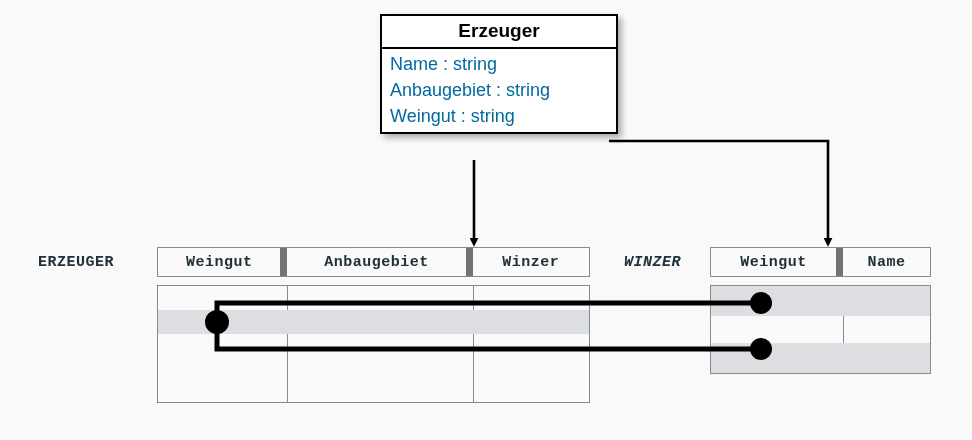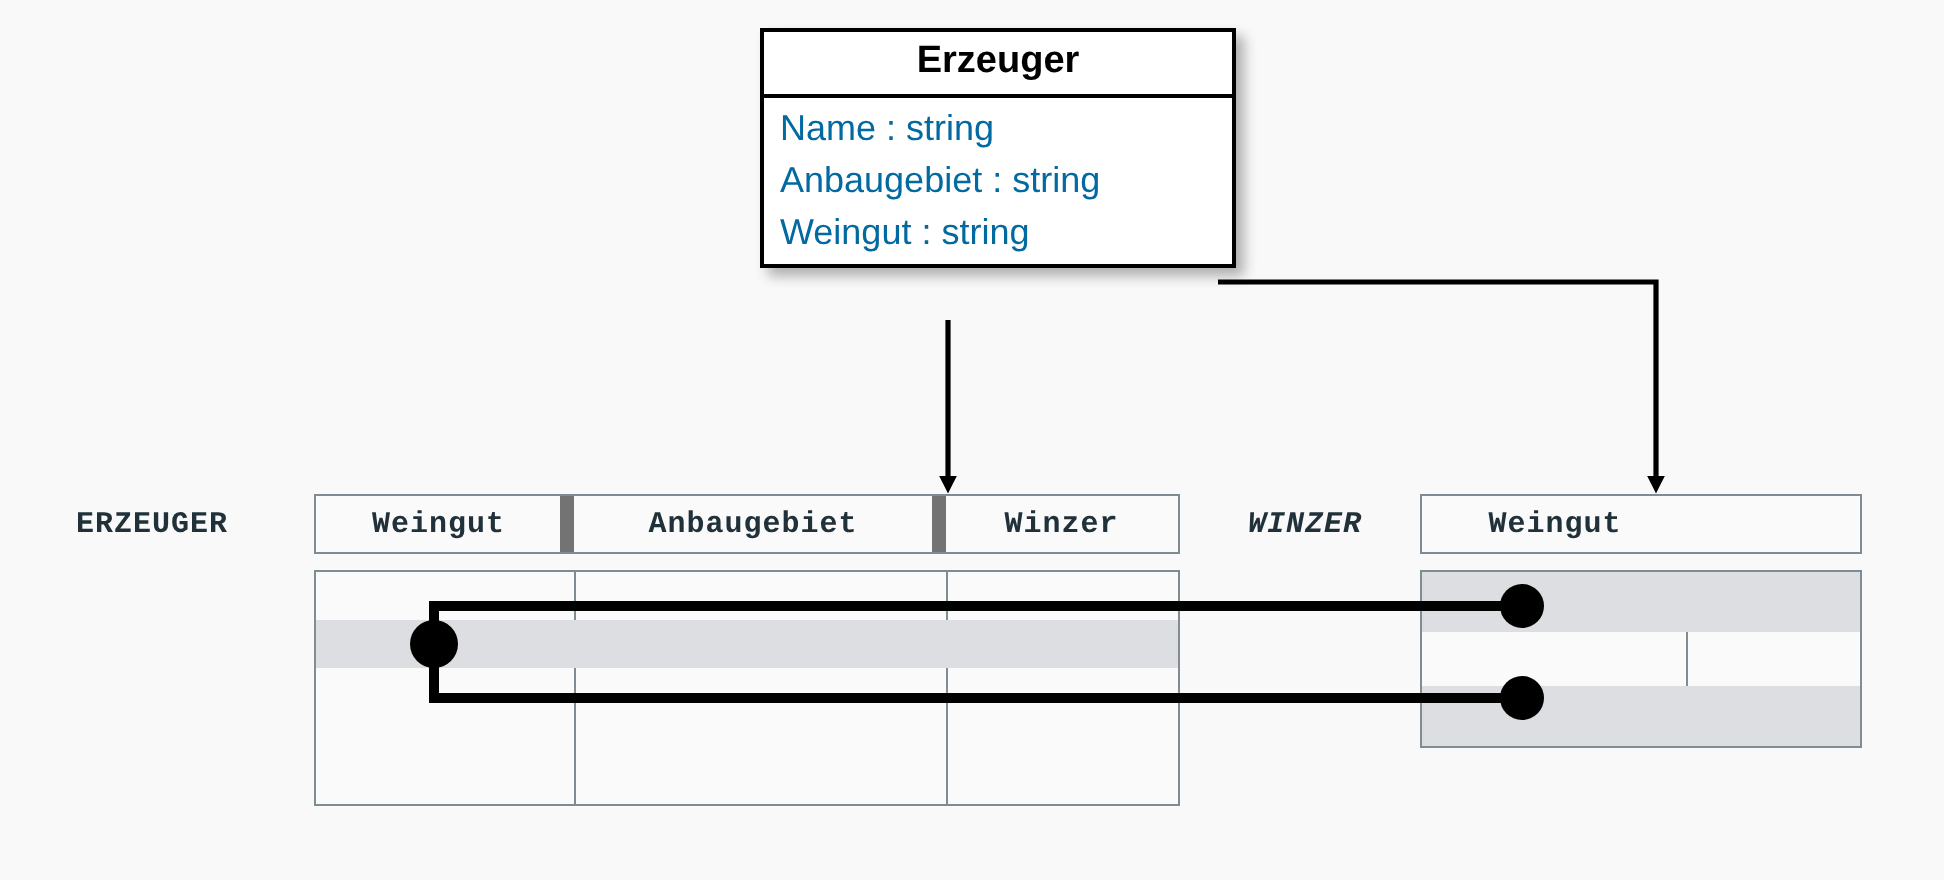--- a/index.html
+++ b/index.html
@@ -158,20 +158,21 @@
     <div class="brow" style="height:24px;"></div>
     <div class="brow hl" style="height:24px;"></div>
     <div class="brow" style="height:24px;"></div>
     <div class="brow" style="height:44px;"></div>
   </div>
 
   <div class="tbl-label" id="winzer-label">WINZER</div>
 
   <div class="tbl-header" id="winzer-header">
     <div class="cell" style="width:133px;">Weingut</div>
+    <div class="cell" style="width:88px;">Name</div>
   </div>
 
   <div class="tbl-body" id="winzer-body">
     <div class="vdiv" style="left:132px;"></div>
     <div class="brow hl" style="height:30px;"></div>
     <div class="brow" style="height:27px;"></div>
     <div class="brow hl" style="height:30px;"></div>
   </div>
 
   <svg id="links" viewBox="0 0 972 440" xmlns="http://www.w3.org/2000/svg">

